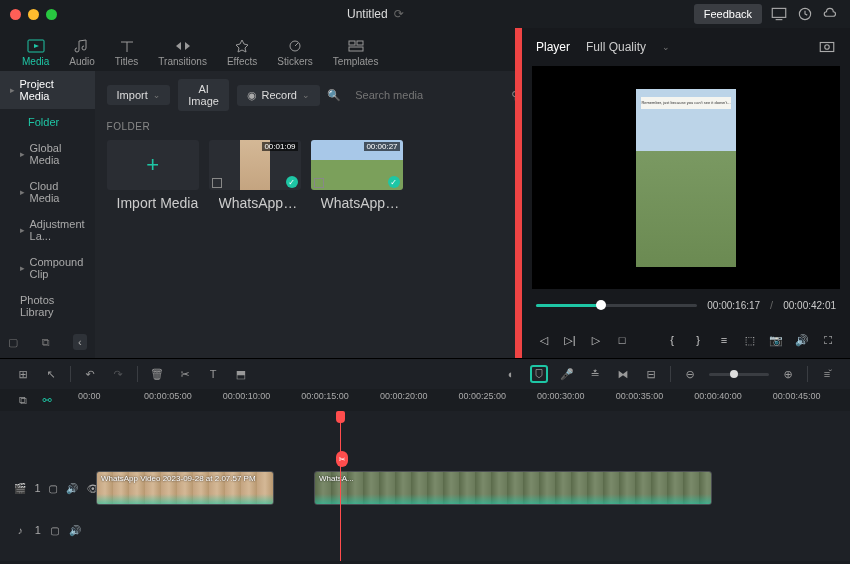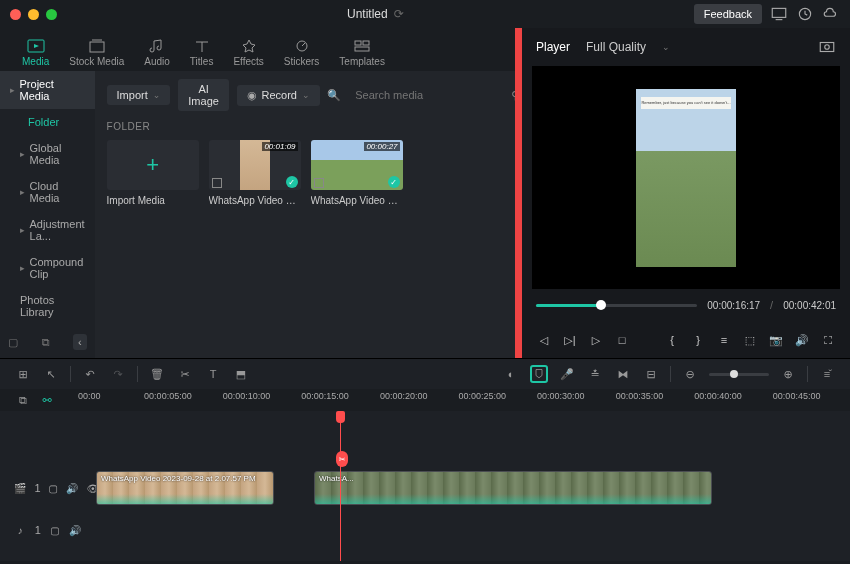--- a/index.html
+++ b/index.html
@@ -36,22 +36,22 @@
 .media-main { flex: 1; display: flex; flex-direction: column; padding: 8px 12px; }
 .media-toolbar { display: flex; align-items: center; gap: 8px; margin-bottom: 10px; }
 .tb-btn { background: #2e3238; color: #ddd; padding: 4px 10px; border-radius: 3px; border: none; font-size: 11px; display: flex; align-items: center; gap: 5px; }
 .search-box { flex: 1; background: transparent; border: none; color: #999; font-size: 11px; padding: 4px 6px; }
 .folder-label { font-size: 10px; color: #888; letter-spacing: 0.5px; margin-bottom: 8px; }
 .thumbs { display: flex; gap: 10px; }
 .thumb { width: 92px; }
 .thumb-box { width: 92px; height: 50px; background: #2a2d33; border-radius: 3px; position: relative; overflow: hidden; display: flex; align-items: center; justify-content: center; }
 .thumb-box.import { background: #2a2d33; }
 .plus { color: #1ec6a5; font-size: 22px; font-weight: 300; }
-.thumb-label { font-size: 10px; color: #ccc; margin-top: 5px; white-space: nowrap; overflow: hidden; text-overflow: ellipsis; }
-.thumb-dur { position: absolute; top: 2px; right: 3px; font-size: 8px; color: #fff; background: rgba(0,0,0,0.6); padding: 0 2px; font-style: italic; }
+.thumb-label { font-size: 14px; color: #ccc; margin-top: 5px; white-space: nowrap; overflow: hidden; text-overflow: ellipsis; margin-left: 10px; }
+.thumb-dur { position: absolute; top: 2px; right: 3px; font-size: 8px; color: #fff; background: rgba(0,0,0,0.6); padding: 0 2px; }
 .thumb-check { position: absolute; bottom: 2px; right: 3px; width: 12px; height: 12px; background: #1ec6a5; border-radius: 50%; display: flex; align-items: center; justify-content: center; color: #fff; font-size: 8px; }
 .thumb-corner { position: absolute; bottom: 2px; left: 3px; width: 10px; height: 10px; border: 1px solid #888; }
 .thumb-face { width: 30px; height: 50px; background: linear-gradient(180deg, #d4b896, #c4a480); margin: 0 auto; }
 .thumb-scene { width: 100%; height: 100%; background: linear-gradient(180deg, #a8c8e8 40%, #7ba05b 40%); }
 
 .player-header { display: flex; align-items: center; padding: 10px 14px; gap: 16px; font-size: 12px; }
 .player-label { color: #fff; }
 .quality-dd { color: #ccc; display: flex; align-items: center; gap: 16px; }
 .player-snap { margin-left: auto; }
 .preview { flex: 1; background: #000; display: flex; align-items: center; justify-content: center; margin: 0 10px; }
@@ -144,41 +144,40 @@
             <svg viewBox="0 0 20 16">
               <rect x="2" y="2" width="16" height="12" rx="1" fill="none" stroke="currentColor"></rect>
               <path d="M8 6l5 2-5 2z" fill="currentColor"></path>
             </svg>
           </span>
         <span>Media</span>
       </div>
       <div class="tab">
         <span class="tab-icon">
             <svg viewBox="0 0 20 16">
-              <rect x="3" y="4" width="14" height="10" fill="none" stroke="currentColor"></rect>
-              <path d="M5 2h10" stroke="currentColor"></path>
-            </svg>
-          </span>
-        <span>Stock Media</span>
-      </div>
-      <div class="tab">
-        <span class="tab-icon">
-            <svg viewBox="0 0 20 16">
               <path d="M7 3v9a2 2 0 11-2-2 M7 3l7-1v8a2 2 0 11-2-2" fill="none" stroke="currentColor"></path>
             </svg>
           </span>
         <span>Audio</span>
       </div>
       <div class="tab">
         <span class="tab-icon">
             <svg viewBox="0 0 20 16">
               <path d="M4 4h12M10 4v10" stroke="currentColor"></path>
             </svg>
           </span>
         <span>Titles</span>
+      </div>
+      <div class="tab">
+        <span class="tab-icon">
+            <svg viewBox="0 0 20 16">
+              <path d="M3 8l5-4v8zM17 8l-5-4v8z" fill="currentColor"></path>
+            </svg>
+          </span>
+        <span>Transitions</span>
       </div>
       <div class="tab">
         <span class="tab-icon">
             <svg viewBox="0 0 20 16">
               <path d="M10 2l2 4 4 1-3 3 1 4-4-2-4 2 1-4-3-3 4-1z" fill="none" stroke="currentColor"></path>
             </svg>
           </span>
         <span>Effects</span>
       </div>
       <div class="tab">

